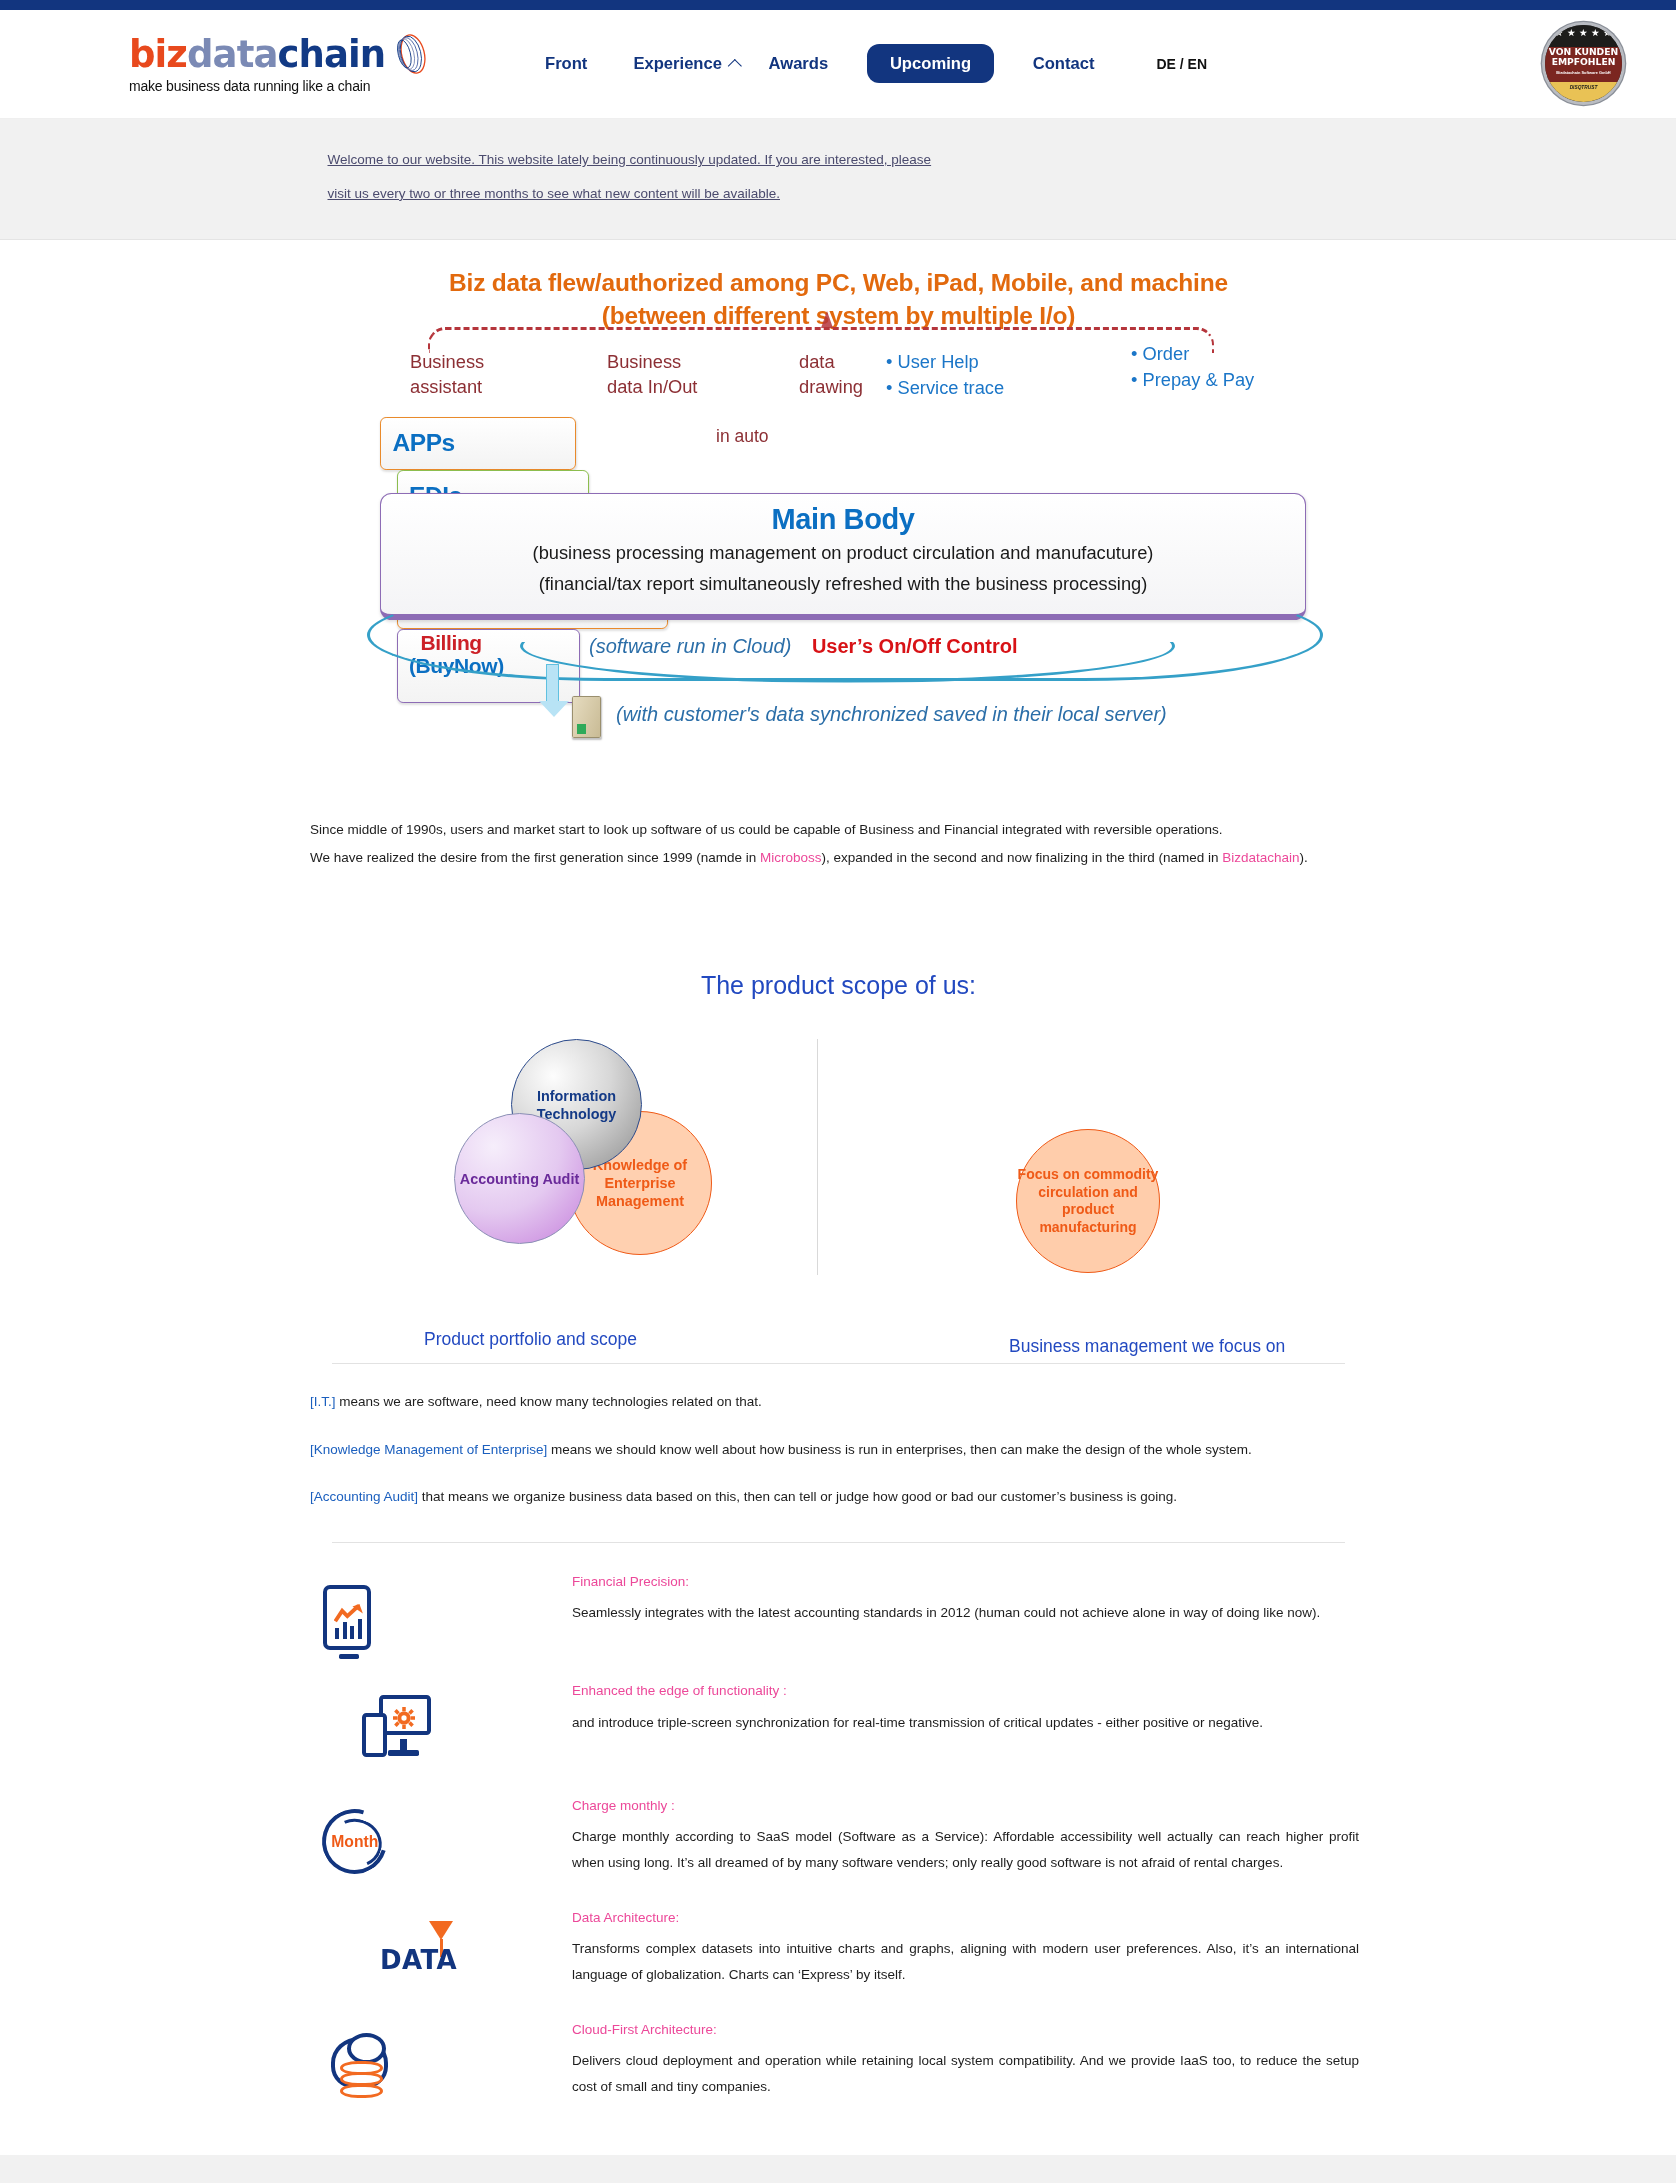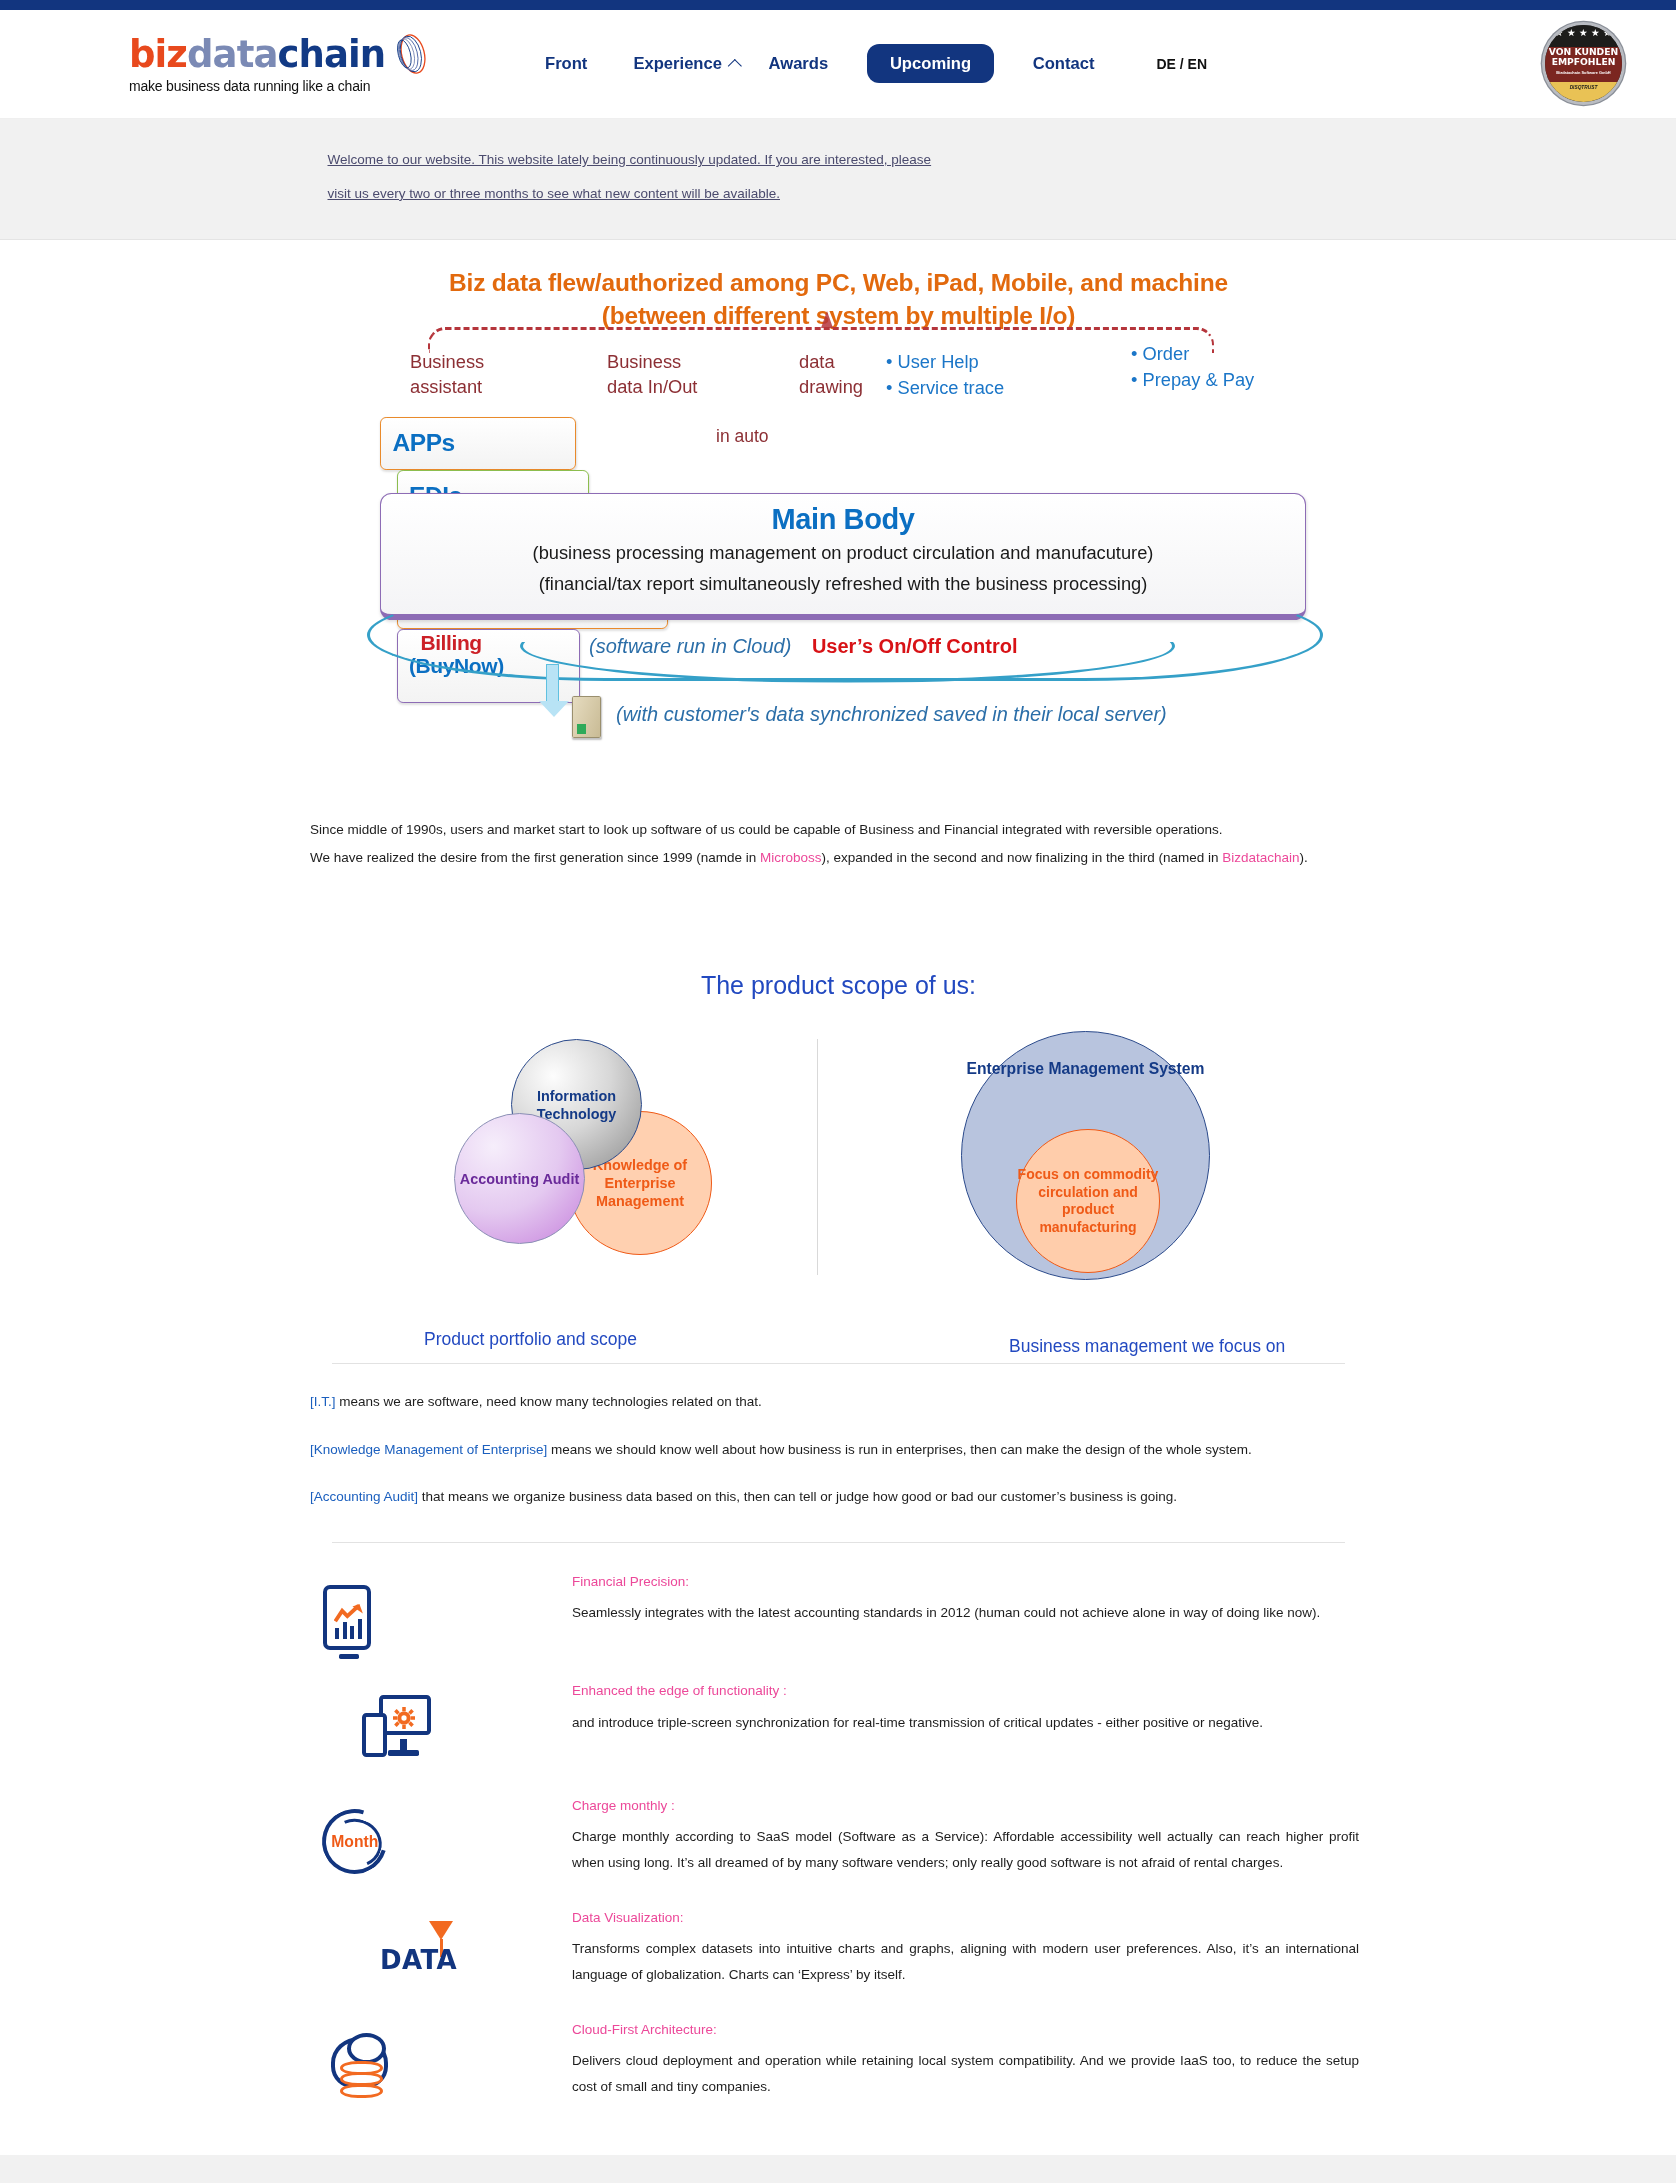--- a/index.html
+++ b/index.html
@@ -493,21 +493,20 @@
     <div class="v-divider"></div>
 
     <div class="venn-left">
       <div class="circ c-ke">Knowledge of Enterprise Management</div>
       <div class="circ c-it">Information Technology</div>
       <div class="circ c-aa">Accounting Audit</div>
       <div class="venn-label vl-left">Product portfolio and scope</div>
     </div>
 
     <div class="venn-right">
-      <div class="circ c-ems">Enterprise Management System</div>
       <div class="circ c-foc">Focus on commodity circulation and product manufacturing</div>
       <div class="venn-label vl-right">Business management we focus on</div>
     </div>
   </div>
 
   <div class="hr-thin"></div>
 
   <div class="means-block">
     <p class="means">
       <span class="tag">[I.T.]</span><span> means we are software, need know many technologies related on that.</span>
@@ -593,21 +592,21 @@
 
     <div class="feat">
       <div class="feat-icon" style="padding-left:70px">
         <div class="ic ic-data">
           <div class="funnel"></div>
           <div class="stem"></div>
           <div class="txt">DATA</div>
         </div>
       </div>
       <div class="feat-body">
-        <div class="feat-title">Data Visualization:</div>
+        <div class="feat-title">Data Architecture:</div>
         <div class="feat-text">Transforms complex datasets into intuitive charts and graphs, aligning with modern user preferences. Also, it’s an international language of globalization. Charts can ‘Express’ by itself.</div>
       </div>
     </div>
 
     <div class="feat">
       <div class="feat-icon" style="padding-left:17.5px">
         <div class="ic ic-cloud">
           <div class="c1"></div>
           <div class="c2"></div>
           <div class="db">

